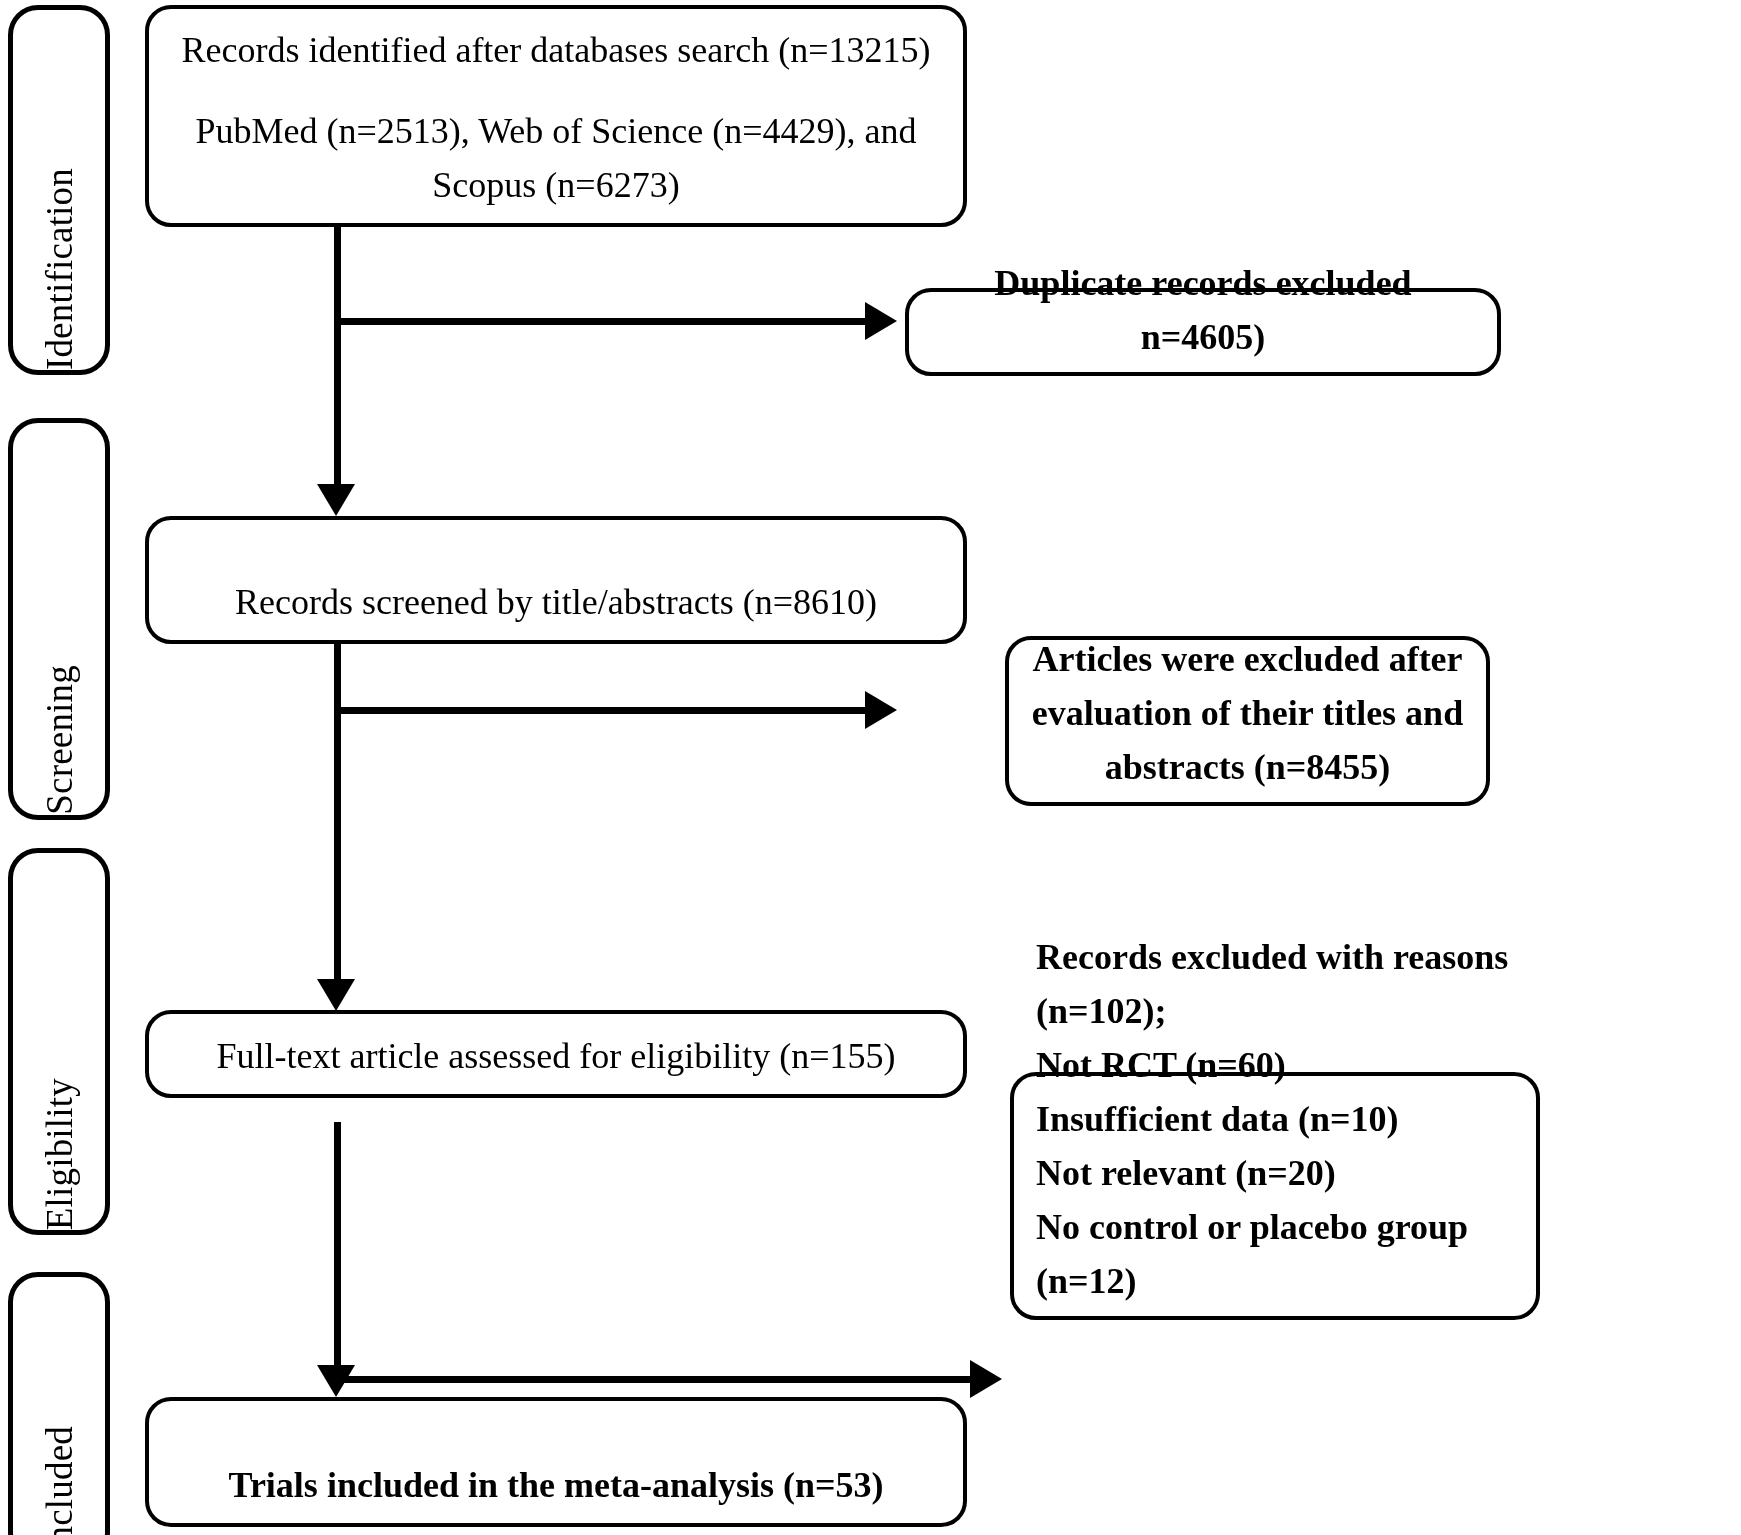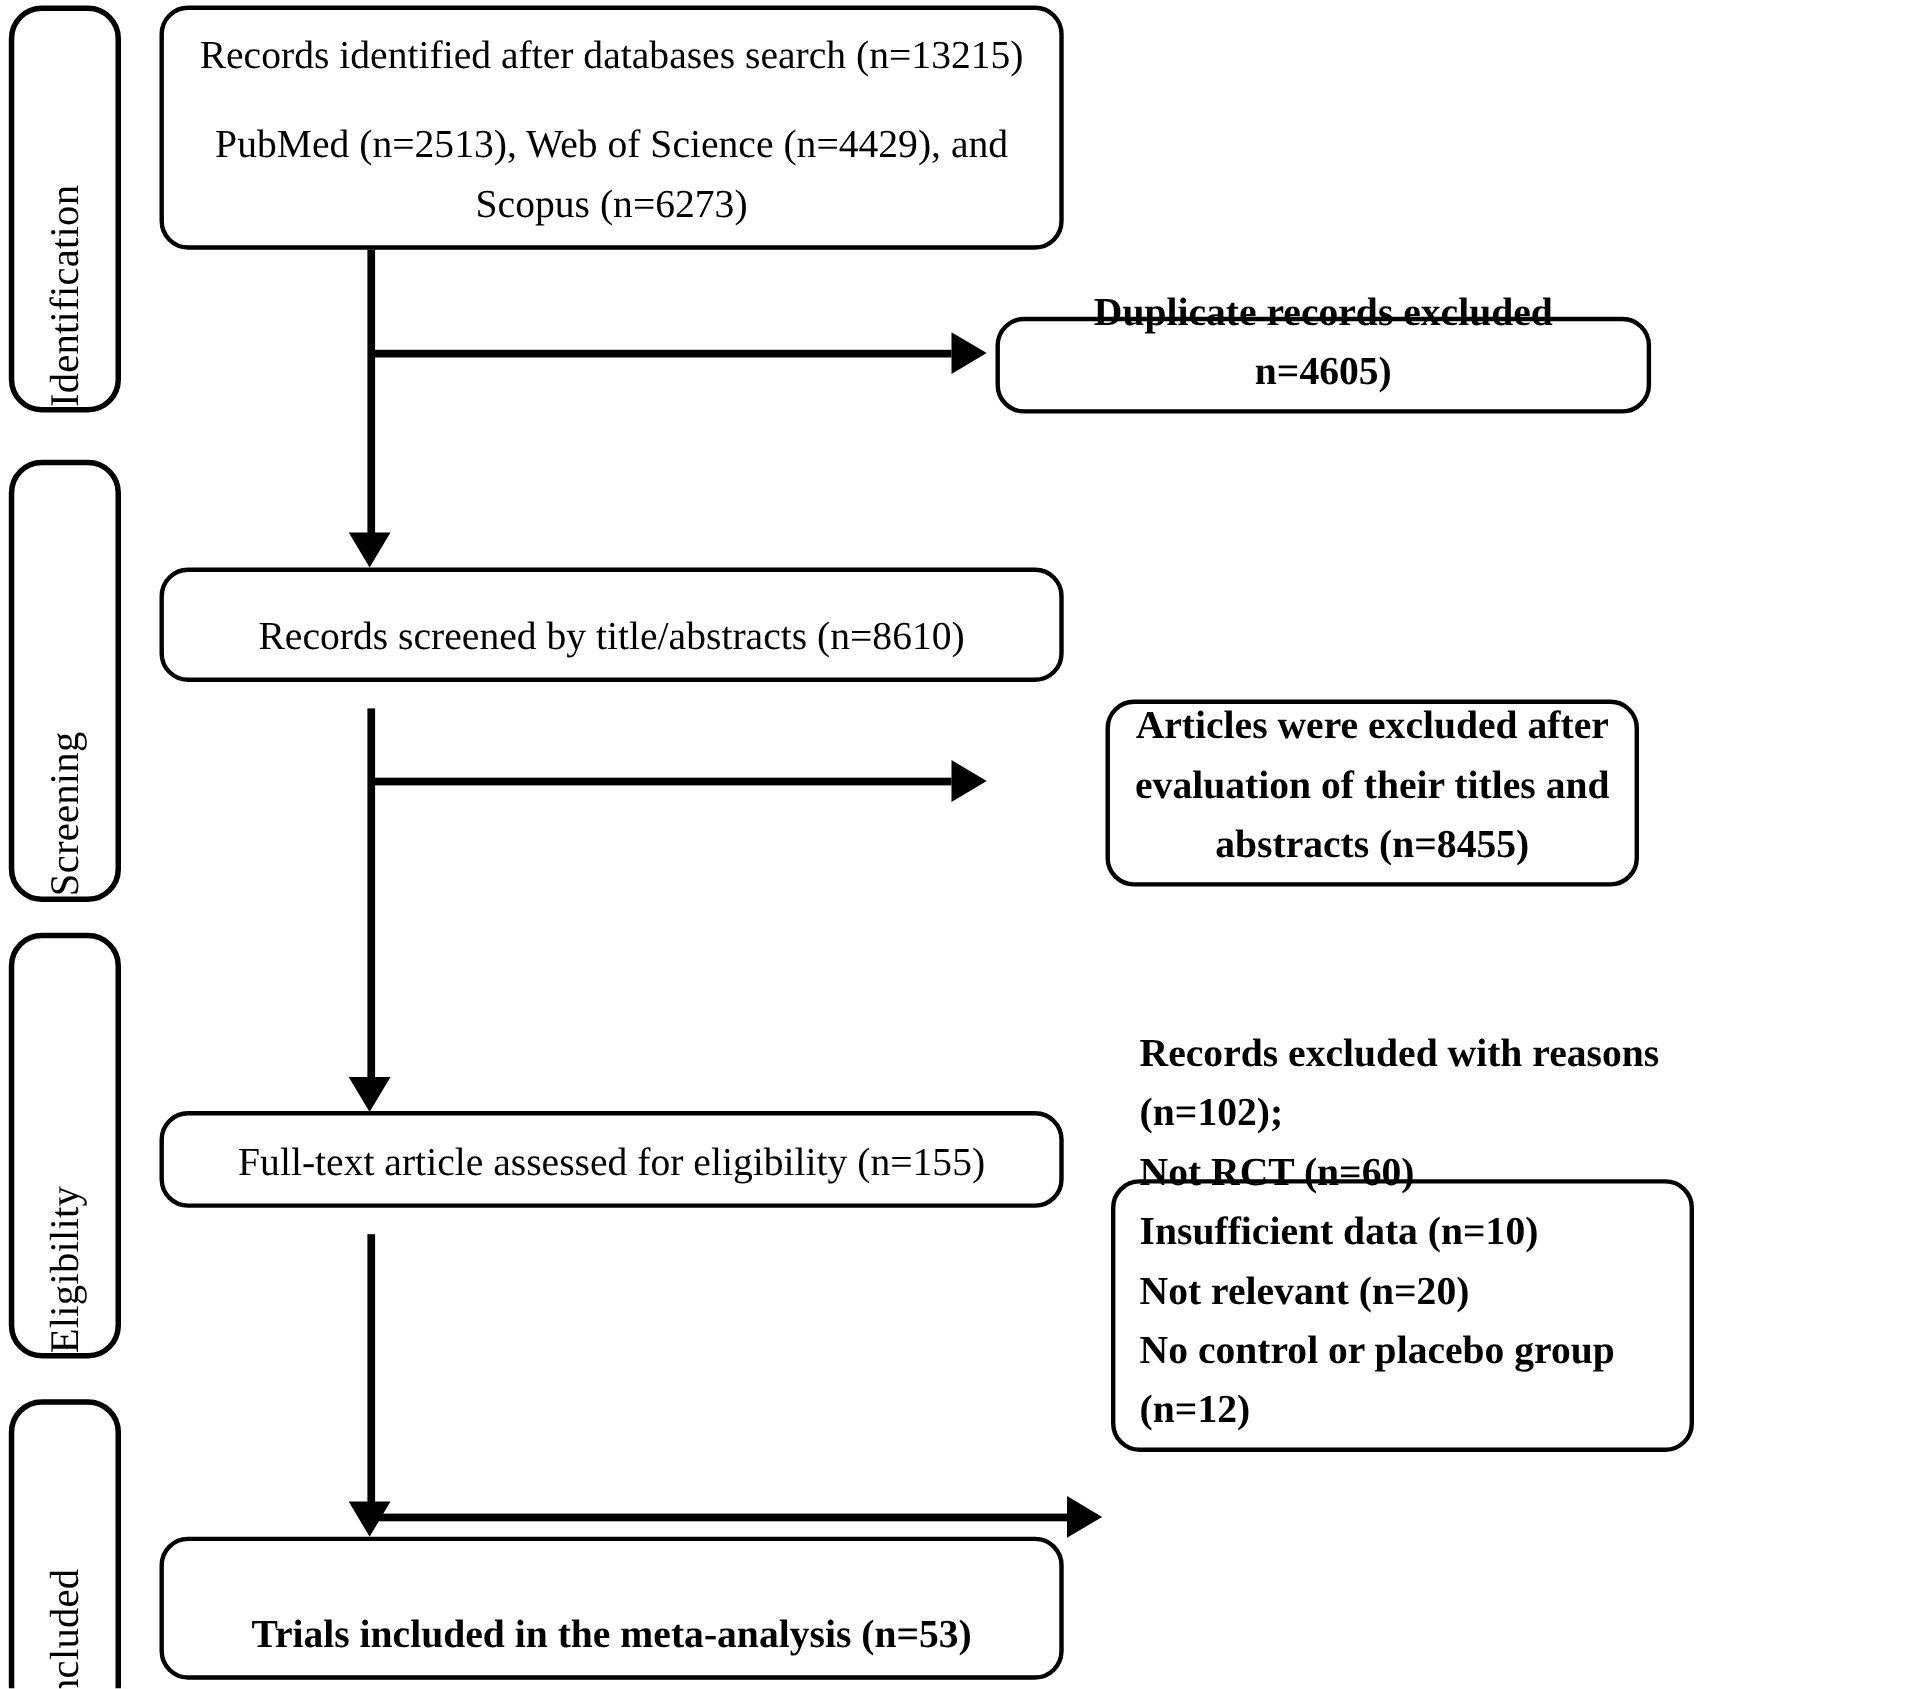--- a/index.html
+++ b/index.html
@@ -118,21 +118,21 @@
     <span class="vlabel">Included</span>
   </div>
 
   <div class="rbox mainbox" style="top:5px;height:222px;">
     <div class="txt center-al">
       <p>Records identified after databases search (n=13215)</p>
       <p>PubMed (n=2513), Web of Science (n=4429), and Scopus (n=6273)</p>
     </div>
   </div>
 
-  <div class="rbox mainbox" style="top:516px;height:104px;">
+  <div class="rbox mainbox" style="top:516px;height:128px;">
     <div class="txt center-al">
       <p>Records screened by title/abstracts (n=8610)</p>
     </div>
   </div>
 
   <div class="rbox mainbox" style="top:1010px;height:88px;">
     <div class="txt center-al">
       <p>Full-text article assessed for eligibility (n=155)</p>
     </div>
   </div>

